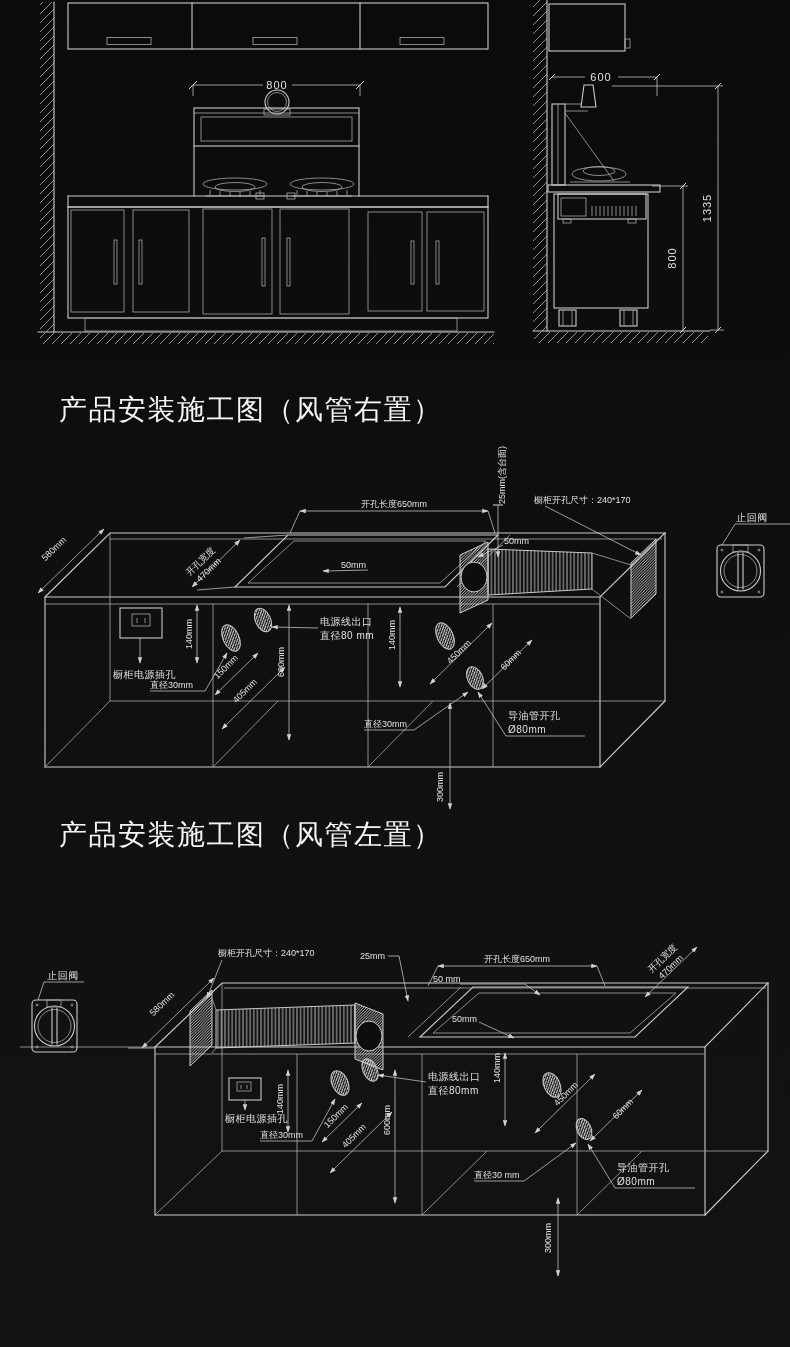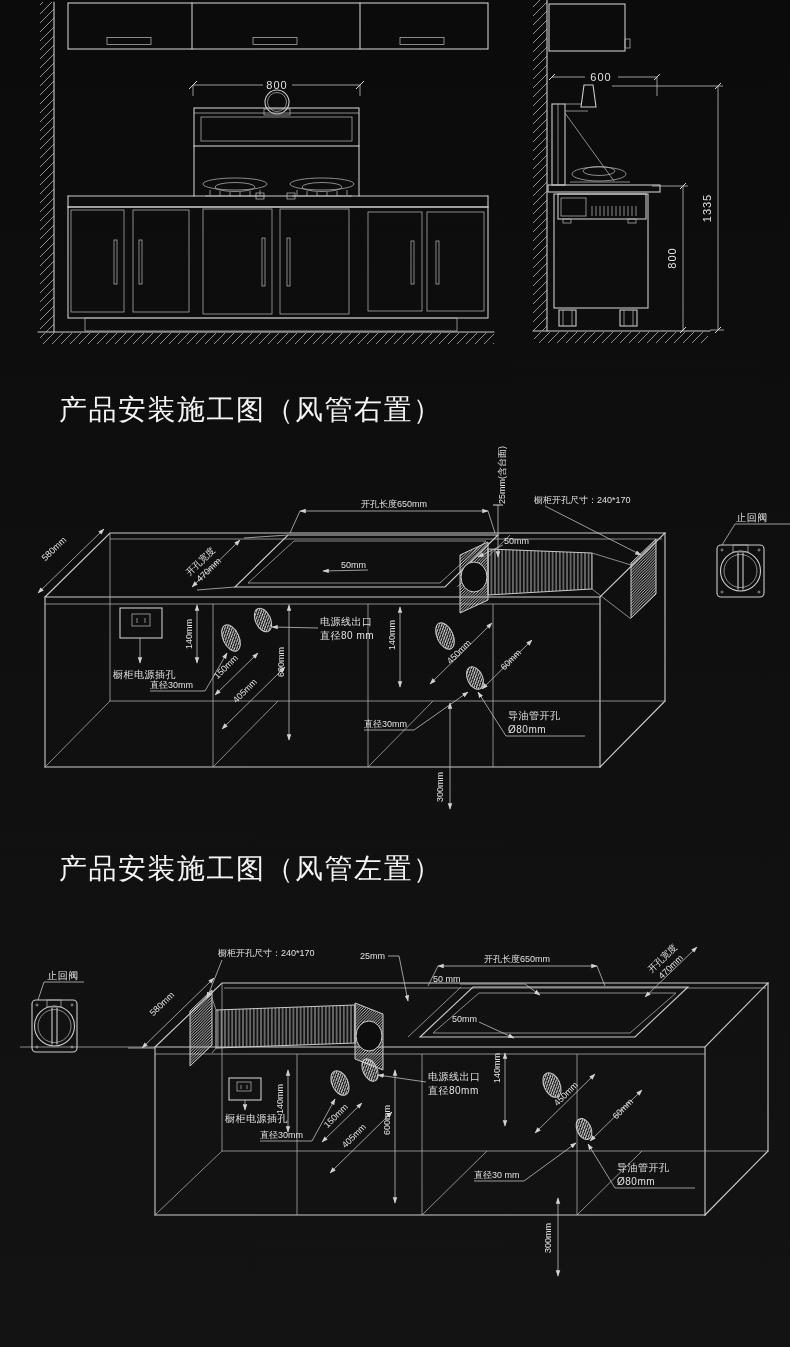--- a/index.html
+++ b/index.html
@@ -7,21 +7,21 @@
     width:790px;height:1347px;position:relative;overflow:hidden;
     background:linear-gradient(180deg,#0b0b0c 0%,#101011 55%,#131314 100%);
     font-family:"Liberation Sans",sans-serif;
   }
   .sec-title{
     position:absolute;left:59px;color:#f4f4f4;
     font-size:28px;line-height:1.25;font-weight:400;letter-spacing:1.5px;
     font-family:"Liberation Sans",sans-serif;white-space:nowrap;
   }
   #title-right{top:392px}
-  #title-left{top:851px}
+  #title-left{top:817px}
   svg{position:absolute;left:0;display:block}
   #elev{top:0}
   #isoR{top:437px}
   #isoL{top:898px}
   .ol{stroke:#cbcbcb;stroke-width:1.1;fill:none;stroke-linecap:round}
   .tl{stroke:#a9a9a9;stroke-width:.8;fill:none}
   .dim{stroke:#bfbfbf;stroke-width:.8;fill:none}
   .tick{stroke:#d8d8d8;stroke-width:1;fill:none}
   text{fill:#e0e0e0;font-family:"Liberation Sans",sans-serif}
   .t9{font-size:9px}

